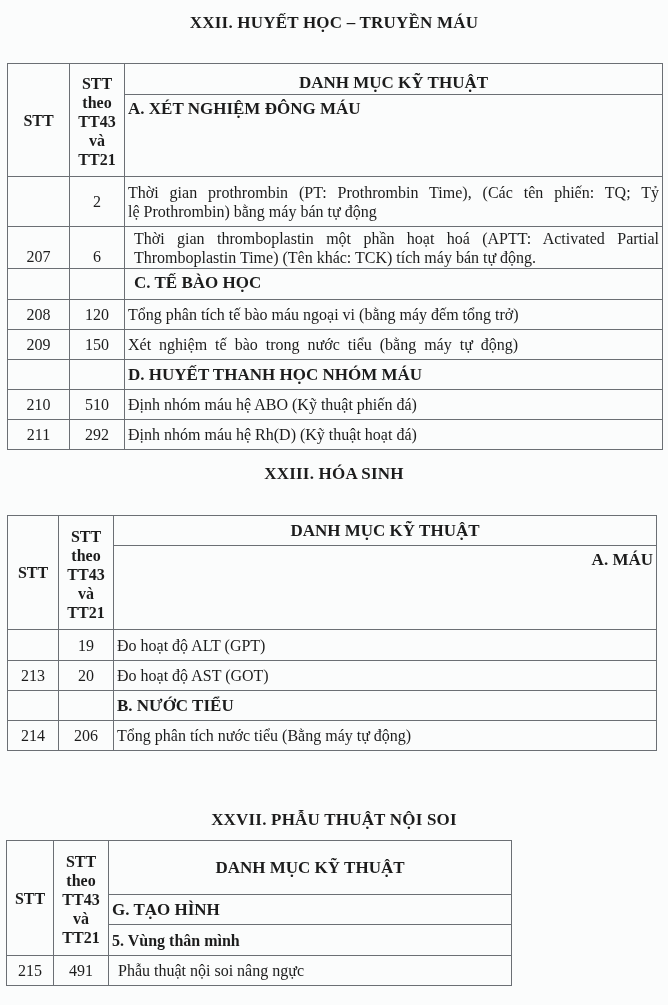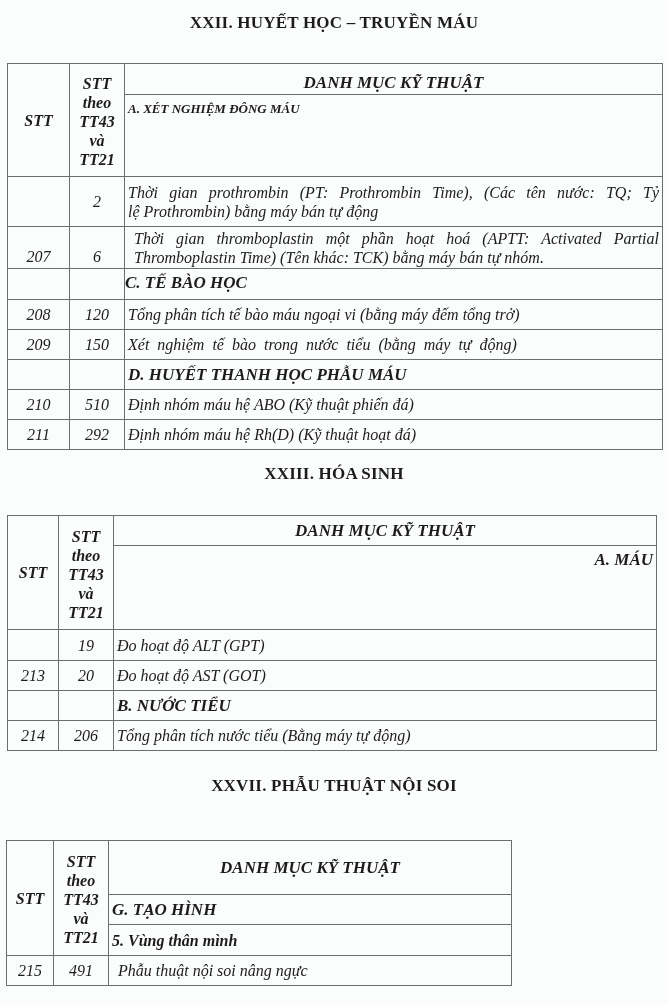--- a/index.html
+++ b/index.html
@@ -14,21 +14,20 @@
     position:absolute; left:0; width:668px; text-align:center;
     font-weight:bold; font-size:17px; letter-spacing:0.2px;
   }
   table.tbl {
     position:absolute; border-collapse:collapse; table-layout:fixed;
     font-size:16px;
   }
   table.tbl td {
     border:1px solid #6b6f74; padding:0 3px; vertical-align:middle;
     line-height:19px;
-    font-style:italic;
   }
   .c-stt { width:55px; text-align:center; }
   .c-tt { width:48px; text-align:center; }
   .c-name { text-align:left; }
   .hdr { font-weight:bold; text-align:center; }
   .bold { font-weight:bold; }
   .sub-top { vertical-align:top !important; padding-top:4px !important; }
   .just { text-align:justify; }
 </style>
 </head>
@@ -43,57 +42,57 @@
     <td class="c-tt hdr" rowspan="2" style="width:48px; line-height:19px; padding-top:3px;">
       <div>STT</div>
       <div>theo</div>
       <div>TT43</div>
       <div>và</div>
       <div>TT21</div>
     </td>
     <td class="hdr" style="font-size:17px; padding-top:6px;">DANH MỤC KỸ THUẬT</td>
   </tr>
   <tr style="height:82px;">
-    <td class="c-name bold sub-top" style="font-size:13px;">A. XÉT NGHIỆM ĐÔNG MÁU</td>
+    <td class="c-name bold sub-top" style="font-size:17px;">A. XÉT NGHIỆM ĐÔNG MÁU</td>
   </tr>
   <tr style="height:50px;">
     <td class="c-stt"></td>
     <td class="c-tt">2</td>
     <td class="c-name just">
-      <div style="text-align-last:justify;">Thời gian prothrombin (PT: Prothrombin Time), (Các tên nước: TQ; Tỷ</div>
+      <div style="text-align-last:justify;">Thời gian prothrombin (PT: Prothrombin Time), (Các tên phiến: TQ; Tỷ</div>
       <div>lệ Prothrombin) bằng máy bán tự động</div>
     </td>
   </tr>
   <tr style="height:42px;">
     <td class="c-stt" style="vertical-align:bottom; padding-bottom:2px;">207</td>
     <td class="c-tt" style="vertical-align:bottom; padding-bottom:2px;">6</td>
     <td class="c-name" style="padding-left:9px;">
       <div style="text-align:justify; text-align-last:justify;">Thời gian thromboplastin một phần hoạt hoá (APTT: Activated Partial</div>
-      <div>Thromboplastin Time) (Tên khác: TCK) bằng máy bán tự nhóm.</div>
+      <div>Thromboplastin Time) (Tên khác: TCK) tích máy bán tự động.</div>
     </td>
   </tr>
   <tr style="height:31px;">
     <td></td>
         <td></td>
-    <td class="c-name bold sub-top" style="font-size:17px; padding-left:0; padding-top:0;">C. TẾ BÀO HỌC</td>
+    <td class="c-name bold sub-top" style="font-size:17px; padding-left:9px; padding-top:0;">C. TẾ BÀO HỌC</td>
   </tr>
   <tr style="height:30px;">
     <td class="c-stt">208</td>
     <td class="c-tt">120</td>
     <td class="c-name">Tổng phân tích tế bào máu ngoại vi (bằng máy đếm tổng trở)</td>
   </tr>
   <tr style="height:30px;">
     <td class="c-stt">209</td>
     <td class="c-tt">150</td>
     <td class="c-name" style="word-spacing:4px;">Xét nghiệm tế bào trong nước tiểu (bằng máy tự động)</td>
   </tr>
   <tr style="height:30px;">
     <td></td>
         <td></td>
-    <td class="c-name bold" style="font-size:17px;">D. HUYẾT THANH HỌC PHẪU MÁU</td>
+    <td class="c-name bold" style="font-size:17px;">D. HUYẾT THANH HỌC NHÓM MÁU</td>
   </tr>
   <tr style="height:30px;">
     <td class="c-stt">210</td>
     <td class="c-tt">510</td>
     <td class="c-name">Định nhóm máu hệ ABO (Kỹ thuật phiến đá)</td>
   </tr>
   <tr style="height:30px;margin-top:36px;">
     <td class="c-stt">211</td>
     <td class="c-tt">292</td>
     <td class="c-name">Định nhóm máu hệ Rh(D) (Kỹ thuật hoạt đá)</td>
@@ -135,21 +134,21 @@
     <td class="c-name bold" style="font-size:17px;">B. NƯỚC TIỂU</td>
   </tr>
   <tr style="height:30px;">
     <td class="c-stt">214</td>
     <td class="c-tt">206</td>
     <td class="c-name">Tổng phân tích nước tiểu (Bằng máy tự động)</td>
   </tr>
 </tbody>
   </table>
 
-<div class="sec-title" style="top:776px;text-align:center;">XXVII. PHẪU THUẬT NỘI SOI</div>
+<div class="sec-title" style="top:810px;text-align:center;">XXVII. PHẪU THUẬT NỘI SOI</div>
 
 <table class="tbl" style="left:6px; top:840px; width:506px;">
   <tbody>
       <tr style="height:54px;">
     <td class="c-stt hdr" rowspan="3" style="width:46px; padding:0;">STT</td>
     <td class="c-tt hdr" rowspan="3" style="width:48px; line-height:19px; padding-top:2px;">
       <div>STT</div>
       <div>theo</div>
       <div>TT43</div>
       <div>và</div>

